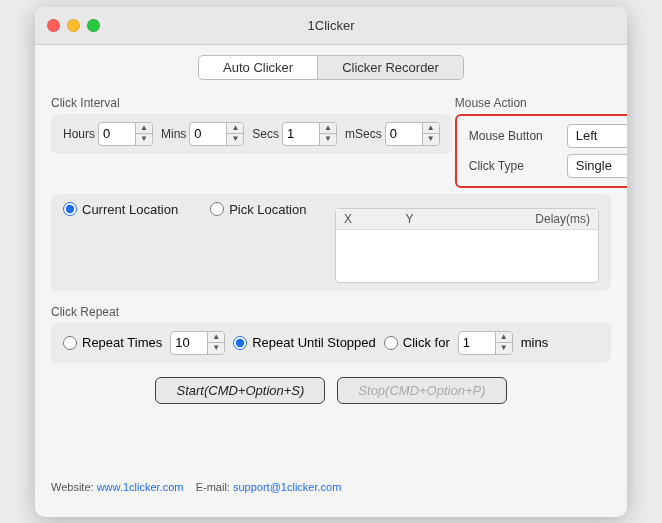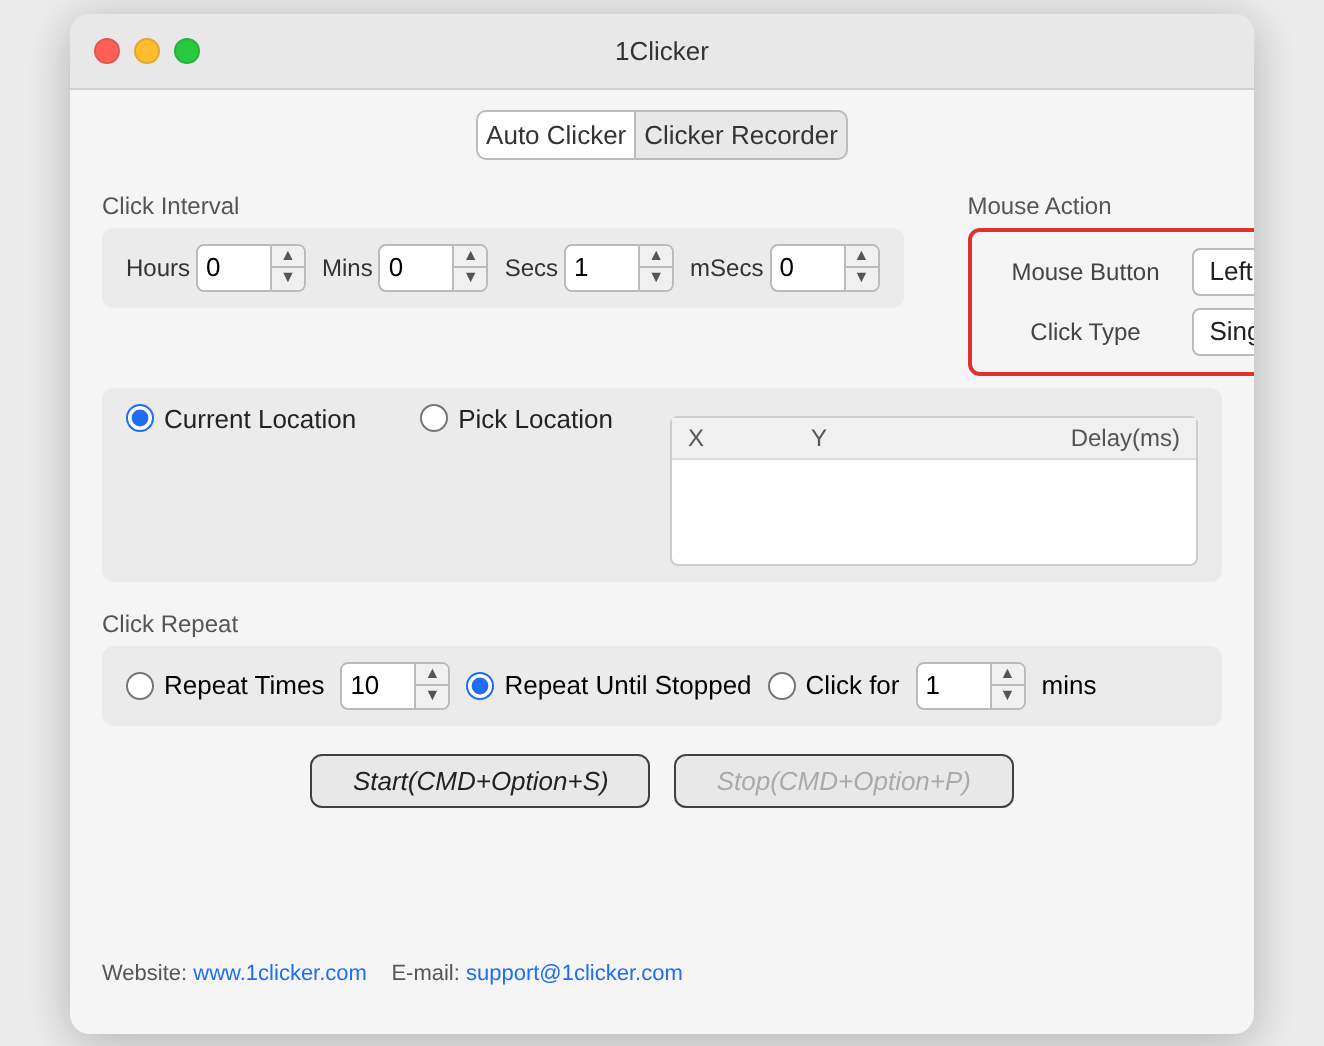--- a/index.html
+++ b/index.html
@@ -54,21 +54,21 @@
       color: #333;
     }
     .toolbar {
       display: flex;
       justify-content: center;
       gap: 0;
       padding: 10px 0 8px 0;
       background: #f5f5f5;
     }
     .tab-btn {
-      padding: 4px 4px;
+      padding: 4px 24px;
       font-size: 13px;
       border: 1px solid #bbb;
       background: #e8e8e8;
       cursor: pointer;
       color: #333;
       outline: none;
     }
     .tab-btn:first-child {
       border-radius: 5px 0 0 5px;
     }
@@ -87,21 +87,21 @@
       gap: 0;
     }
     .section-label {
       font-size: 12px;
       color: #555;
       margin-bottom: 4px;
       margin-top: 8px;
     }
     .two-col {
       display: flex;
-      gap: 32px;
+      gap: 3px;
     }
     .left-col {
       flex: 1;
     }
     .right-col {
       flex: 1;
     }
     .section-box {
       background: #ebebeb;
       border-radius: 6px;
@@ -179,21 +179,21 @@
       align-items: center;
       margin-bottom: 6px;
     }
     .mouse-action-row:last-child {
       margin-bottom: 0;
     }
     .mouse-action-label {
       font-size: 12px;
       color: #444;
       width: 90px;
-      text-align: center;
+      text-align: left;
       margin-right: 8px;
     }
     .select-wrap {
       position: relative;
       display: inline-block;
     }
     .native-select {
       appearance: none;
       -webkit-appearance: none;
       border: 1px solid #bbb;

